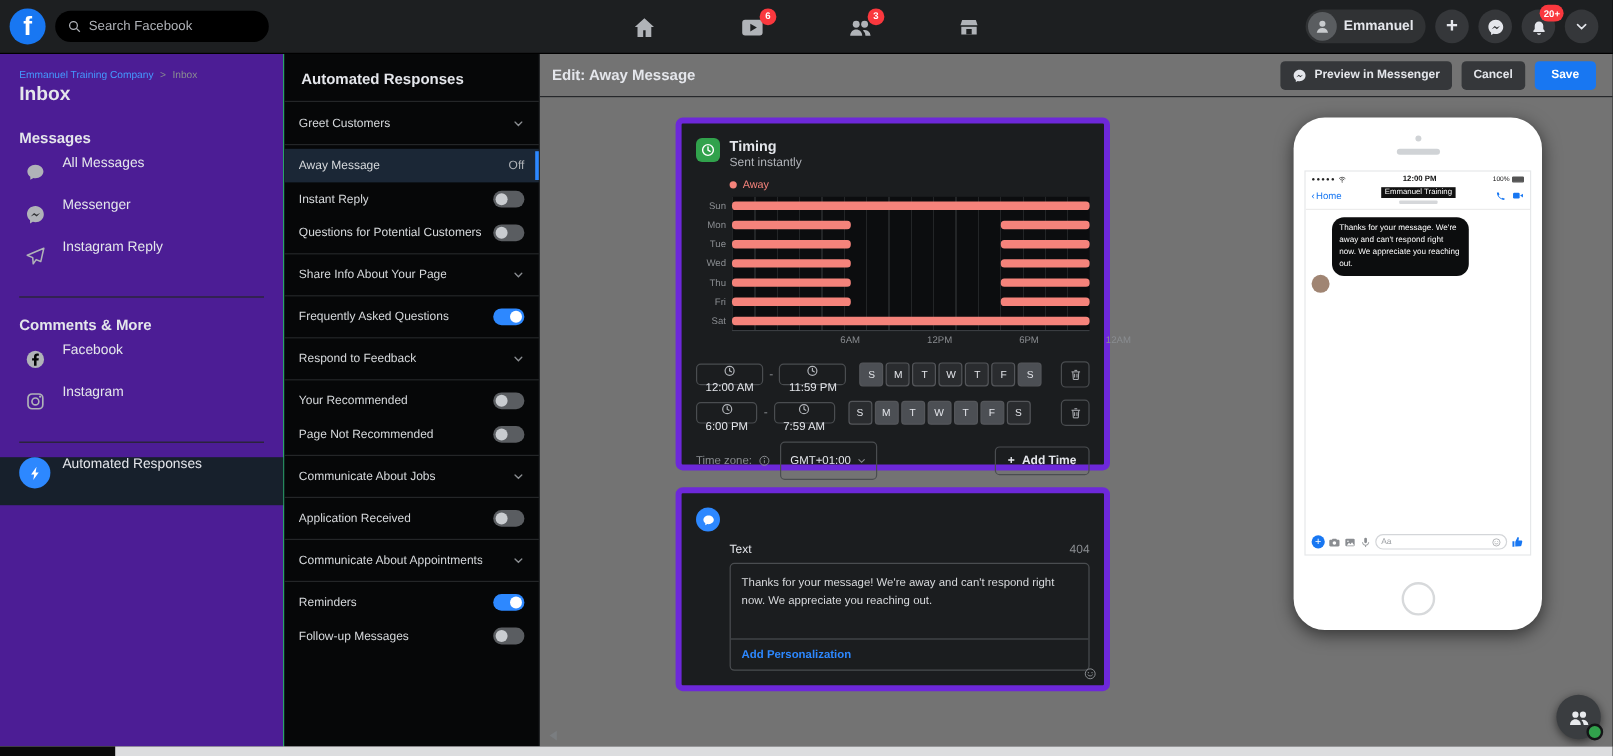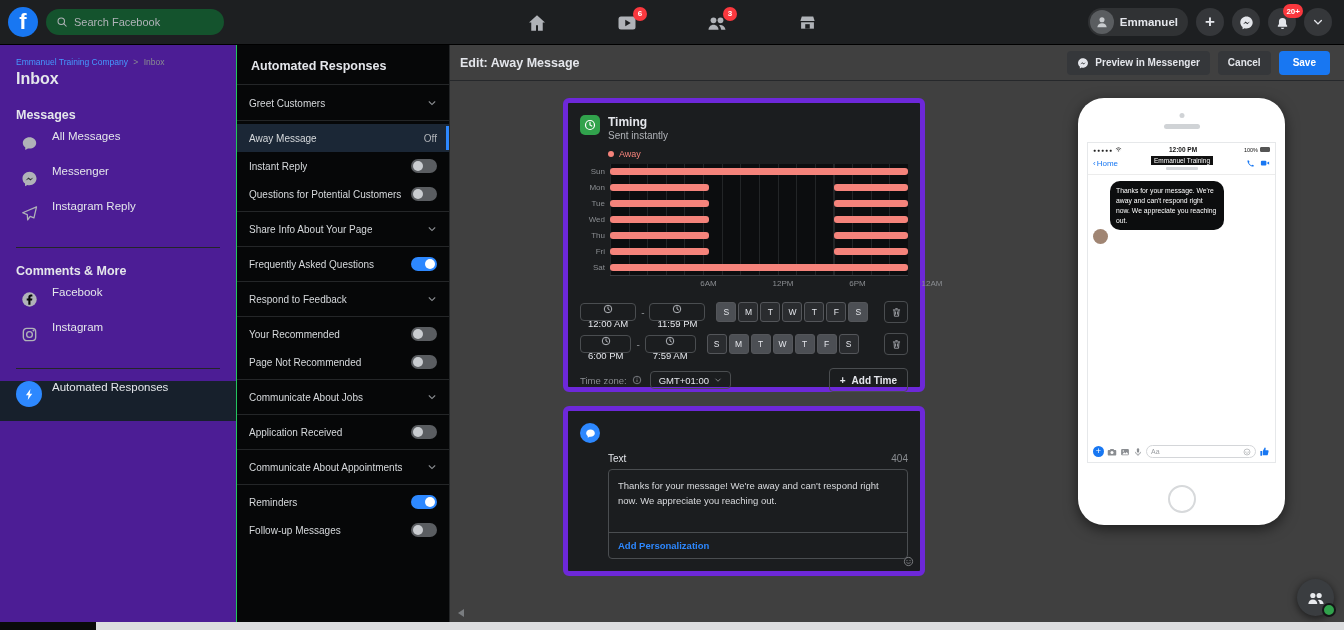--- a/index.html
+++ b/index.html
@@ -5,21 +5,21 @@
   * { box-sizing: border-box; margin: 0; padding: 0; }
   html, body { width: 1344px; height: 630px; overflow: hidden; background: #000; }
   body { font-family: "Liberation Sans", "DejaVu Sans", sans-serif; color: #e4e6eb; position: relative; }
   .ic, .tp-ic { display: inline-flex; align-items: center; justify-content: center; }
   svg { display: block; }
 
   
   .topbar { position: absolute; top: 0; left: 0; right: 0; height: 45px; background: #1d1f21; border-bottom: 1px solid #000; display: flex; align-items: center; z-index: 5; }
   .tb-left { display: flex; align-items: center; gap: 8px; padding-left: 8px; }
   .fb-logo { width: 30px; height: 30px; border-radius: 50%; background: #1877f2; color: #fff; font-size: 22px; font-weight: bold; text-align: center; line-height: 29px; }
-  .search { display: flex; align-items: center; gap: 6px; height: 26px; width: 178px; background: #14532d; border-radius: 13px; padding: 0 10px; color: #b0b3b8; font-size: 11px; }
+  .search { display: flex; align-items: center; gap: 6px; height: 26px; width: 178px; background: #000000; border-radius: 13px; padding: 0 10px; color: #b0b3b8; font-size: 11px; }
   .tb-center { position: absolute; left: 50%; top: 0; height: 45px; transform: translateX(-50%); display: flex; gap: 48px; align-items: center; }
   .tb-tab { position: relative; width: 42px; height: 34px; display: flex; align-items: center; justify-content: center; color: #b0b3b8; border-radius: 6px; }
   .badge { position: absolute; top: 1px; right: 1px; min-width: 14px; height: 14px; border-radius: 8px; background: var(--badge-red,#fa383e); color: #fff; font-size: 8px; font-weight: bold; display: flex; align-items: center; justify-content: center; padding: 0 3px; }
   .tb-right { margin-left: auto; display: flex; align-items: center; gap: 8px; padding-right: 12px; }
   .profile-chip { display: flex; align-items: center; gap: 6px; background: #303234; border-radius: 16px; padding: 2px 10px 2px 2px; }
   .avatar { width: 24px; height: 24px; border-radius: 50%; background: #5a5d60; display: flex; align-items: center; justify-content: center; color: #c8cbce; }
   .profile-name { font-size: 11.5px; font-weight: bold; color: #e4e6eb; }
   .circle-btn { position: relative; width: 28px; height: 28px; border-radius: 50%; background: #35373a; color: #e4e6eb; display: flex; align-items: center; justify-content: center; font-size: 17px; font-weight: bold; }
   .badge-pill { top: -4px; right: -7px; }
 
@@ -46,21 +46,21 @@
   .p-label { overflow: hidden; white-space: nowrap; text-overflow: ellipsis; }
   .p-ctl { color: #8a8d91; }
   .p-status { color: #b0b3b8; font-size: 10px; }
   .p-div { height: 1px; background: #242628; margin: 3px 0; }
   .toggle { width: 26px; height: 14px; border-radius: 8px; background: #5a5d61; position: relative; flex: 0 0 auto; }
   .toggle .knob { position: absolute; left: 2px; top: 2px; width: 10px; height: 10px; border-radius: 50%; background: #c9ccd0; }
   .toggle.on { background: var(--toggle-on,#2d88ff); }
   .toggle.on .knob { left: auto; right: 2px; background: #fff; }
 
   
-  .main { position: absolute; left: 450px; top: 45px; right: 0; bottom: 8px; background: #404040; }
+  .main { position: absolute; left: 450px; top: 45px; right: 0; bottom: 8px; background: #737373; }
   .main-header { height: 36px; display: flex; align-items: center; padding: 0 14px 0 10px; border-bottom: 1px solid #26282b; }
   .main-title { font-size: 12.5px; font-weight: bold; }
   .main-actions { margin-left: auto; display: flex; gap: 8px; }
   .btn { display: inline-flex; align-items: center; gap: 6px; height: 24px; padding: 0 10px; border: none; border-radius: 4px; font-size: 10px; font-weight: bold; font-family: inherit; color: #e4e6eb; cursor: pointer; }
   .btn.gray { background: #35373a; }
   .btn.blue { background: var(--save-blue,#1877f2); color: #fff; padding: 0 14px; }
   .content { position: absolute; top: 37px; left: 0; right: 0; bottom: 0; }
 
   .card { position: absolute; background: #1b1d1f; border: 5px solid #6d28d9; border-radius: 6px; padding: 12px; }
   .timing-card { left: 113px; top: 16px; width: 362px; height: 294px; }
@@ -86,21 +86,21 @@
 
   .sched-row { display: flex; align-items: center; margin-top: 10px; gap: 4px; }
   .time-pill { display: inline-flex; align-items: center; gap: 4px; height: 18px; padding: 0 7px; border: 1px solid #4a4d50; border-radius: 4px; font-size: 9.5px; color: #e4e6eb; flex-direction: column; }
   .time-pill .tp-ic { color: #b0b3b8; }
   .dash { color: #8a8d91; font-size: 10px; margin: 0 1px; }
   .days { display: flex; gap: 2px; margin-left: 7px; }
   .day-btn { width: 20px; height: 20px; border: 1px solid #54565a; background: #2a2c2f; border-radius: 3px; font-size: 8.5px; color: #e4e6eb; display: flex; align-items: center; justify-content: center; }
   .day-btn.sel { background: #4c4f54; }
   .trash-btn { margin-left: auto; width: 24px; height: 22px; border: 1px solid #4a4d50; border-radius: 4px; display: flex; align-items: center; justify-content: center; color: #b0b3b8; }
   .tz-row { display: flex; align-items: center; margin-top: 13px; gap: 5px; font-size: 9.5px; color: #8a8d91; }
-  .tz-pill { display: inline-flex; align-items: center; gap: 5px; height: 18px; padding: 0 8px; border: 1px solid #4a4d50; border-radius: 4px; color: #e4e6eb; background: none; font-size: 9.5px; font-family: inherit; margin-left: 3px; }
+  .tz-pill { display: inline-flex; align-items: center; gap: 5px; height: 32px; padding: 0 8px; border: 1px solid #4a4d50; border-radius: 4px; color: #e4e6eb; background: none; font-size: 9.5px; font-family: inherit; margin-left: 3px; }
   .tz-pill .ic { color: #8a8d91; }
   .add-time { margin-left: auto; display: inline-flex; align-items: center; gap: 6px; height: 24px; padding: 0 10px; border: 1px solid #4a4d50; border-radius: 4px; color: #e4e6eb; background: none; font-size: 10px; font-weight: bold; font-family: inherit; }
 
   .msg-body { margin-left: 28px; margin-top: 10px; }
   .msg-label-row { display: flex; justify-content: space-between; font-size: 10px; margin-bottom: 5px; }
   .msg-count { color: #8a8d91; }
   .msg-box { border: 1px solid #4a4d50; border-radius: 4px; }
   .msg-text { padding: 8px 9px 14px; font-size: 9.5px; color: #d8dadd; line-height: 1.6; min-height: 62px; position: relative; }
   .msg-smiley { position: absolute; right: 6px; bottom: 4px; color: #8a8d91; }
   .msg-box-divider { border-top: 1px solid #4a4d50; }

